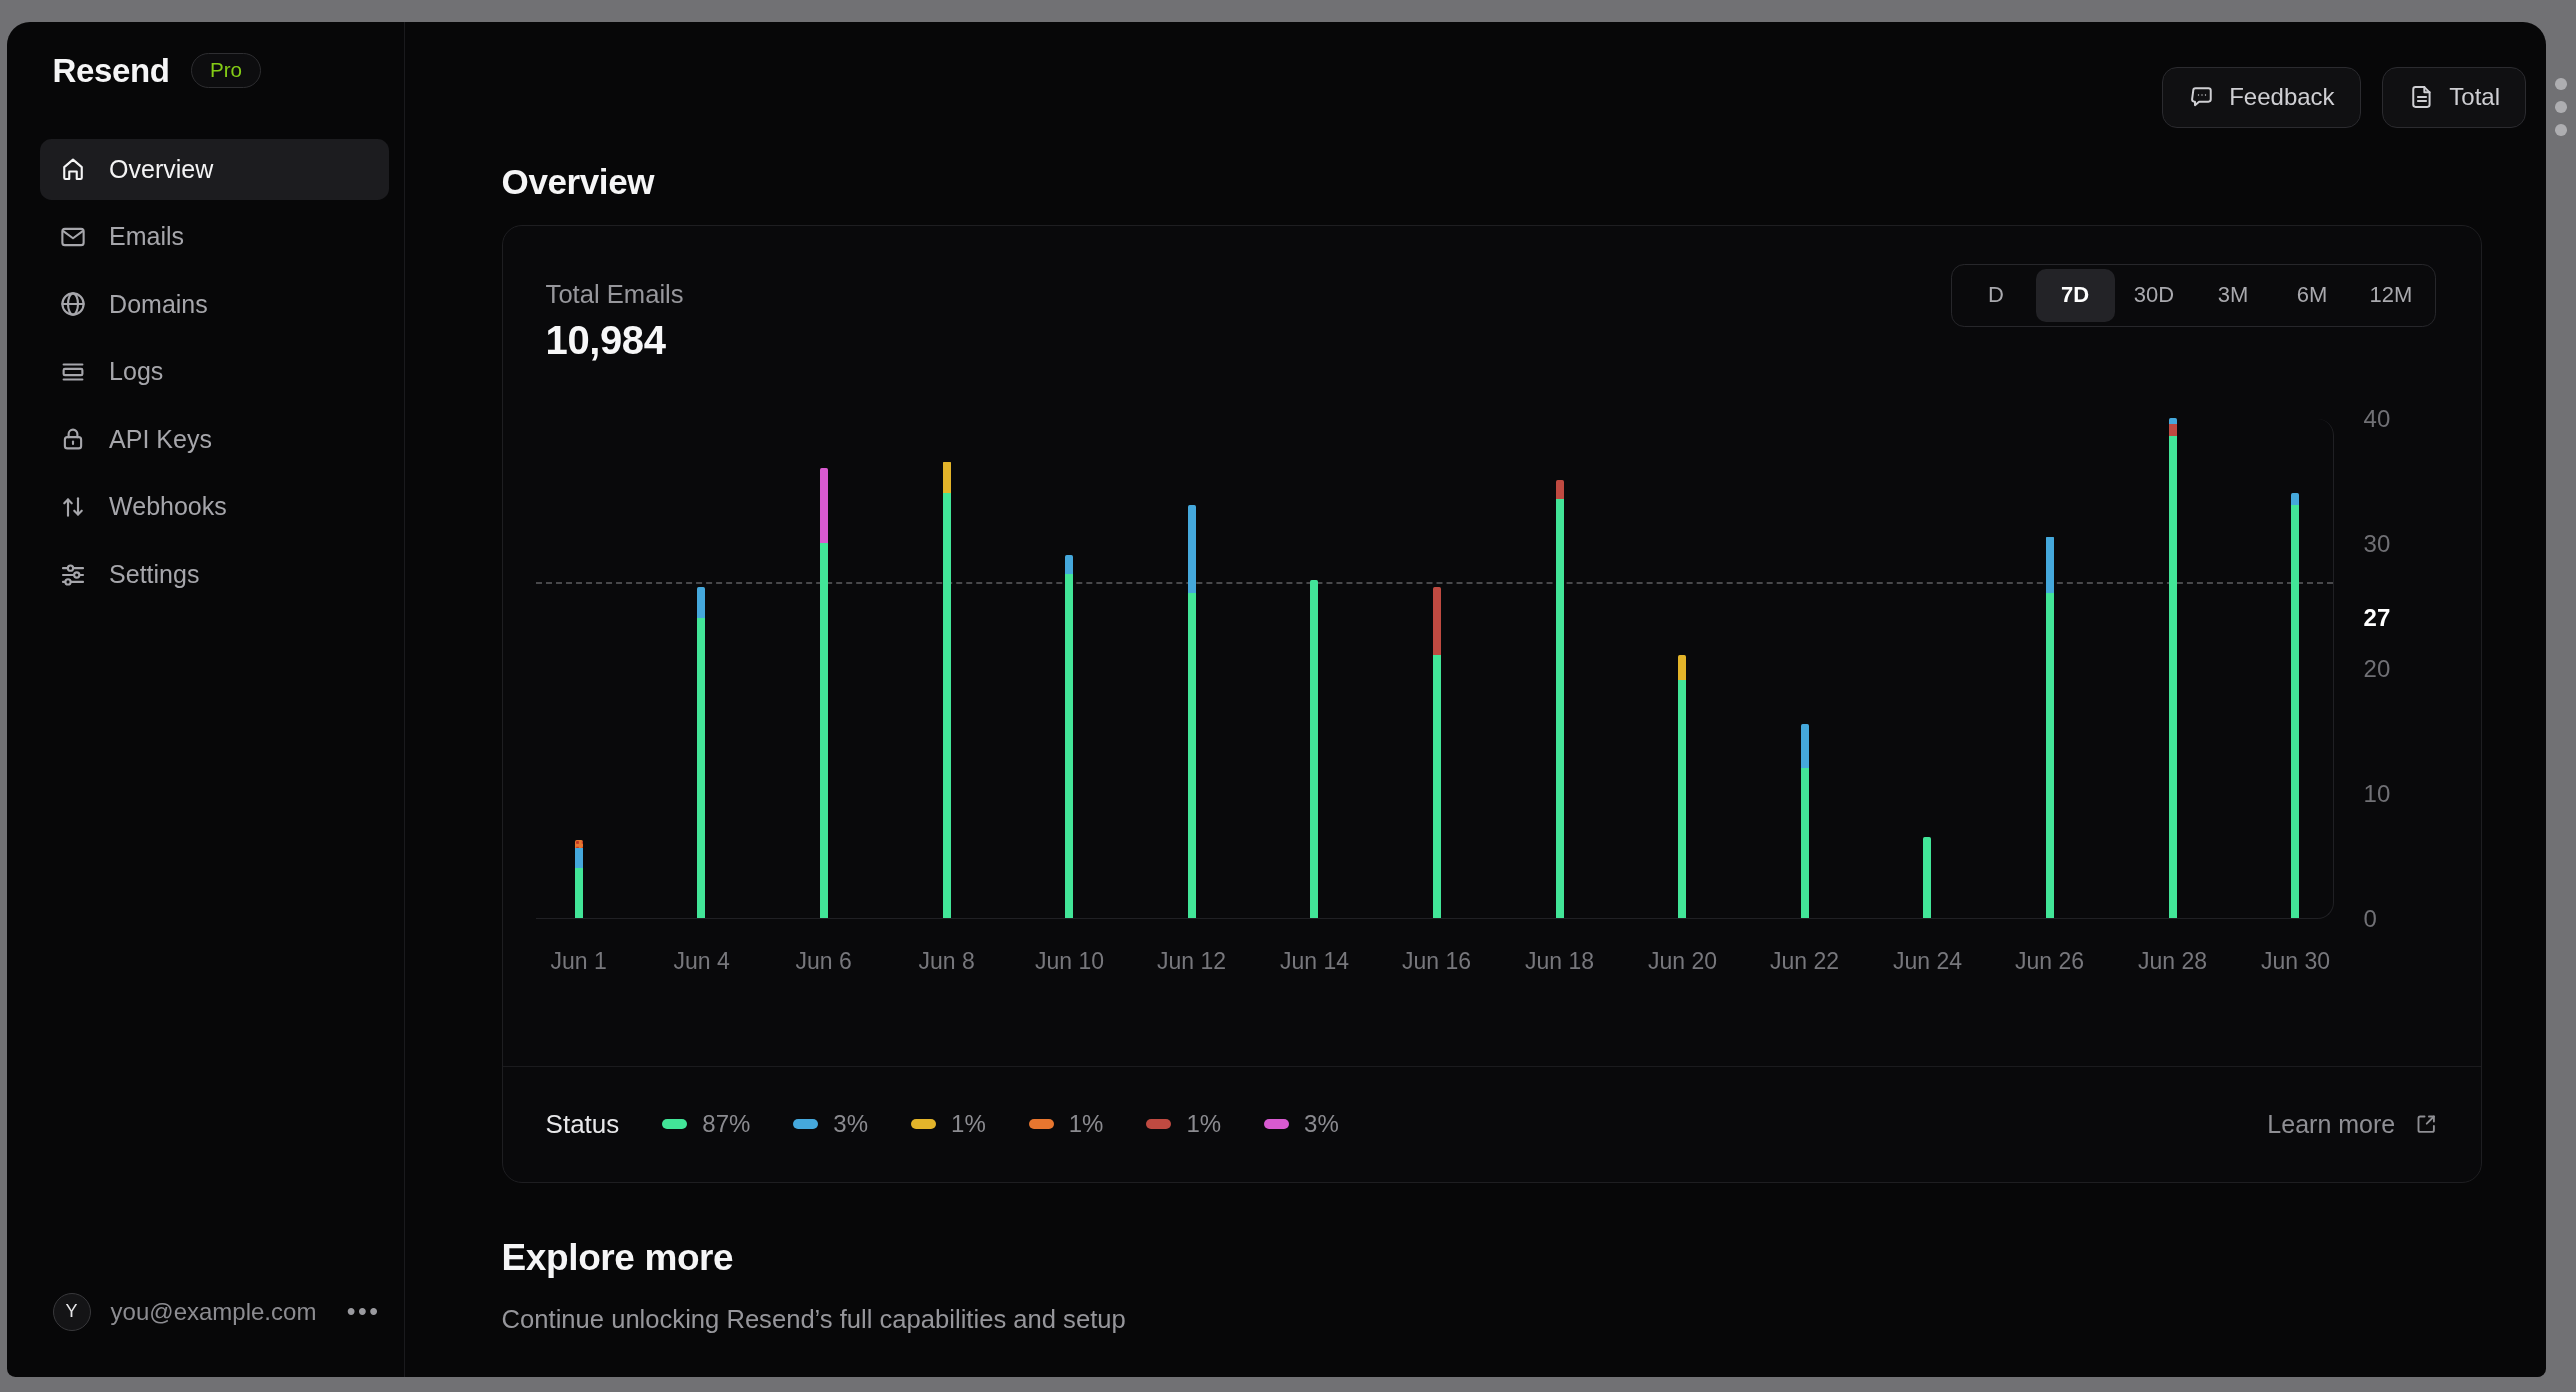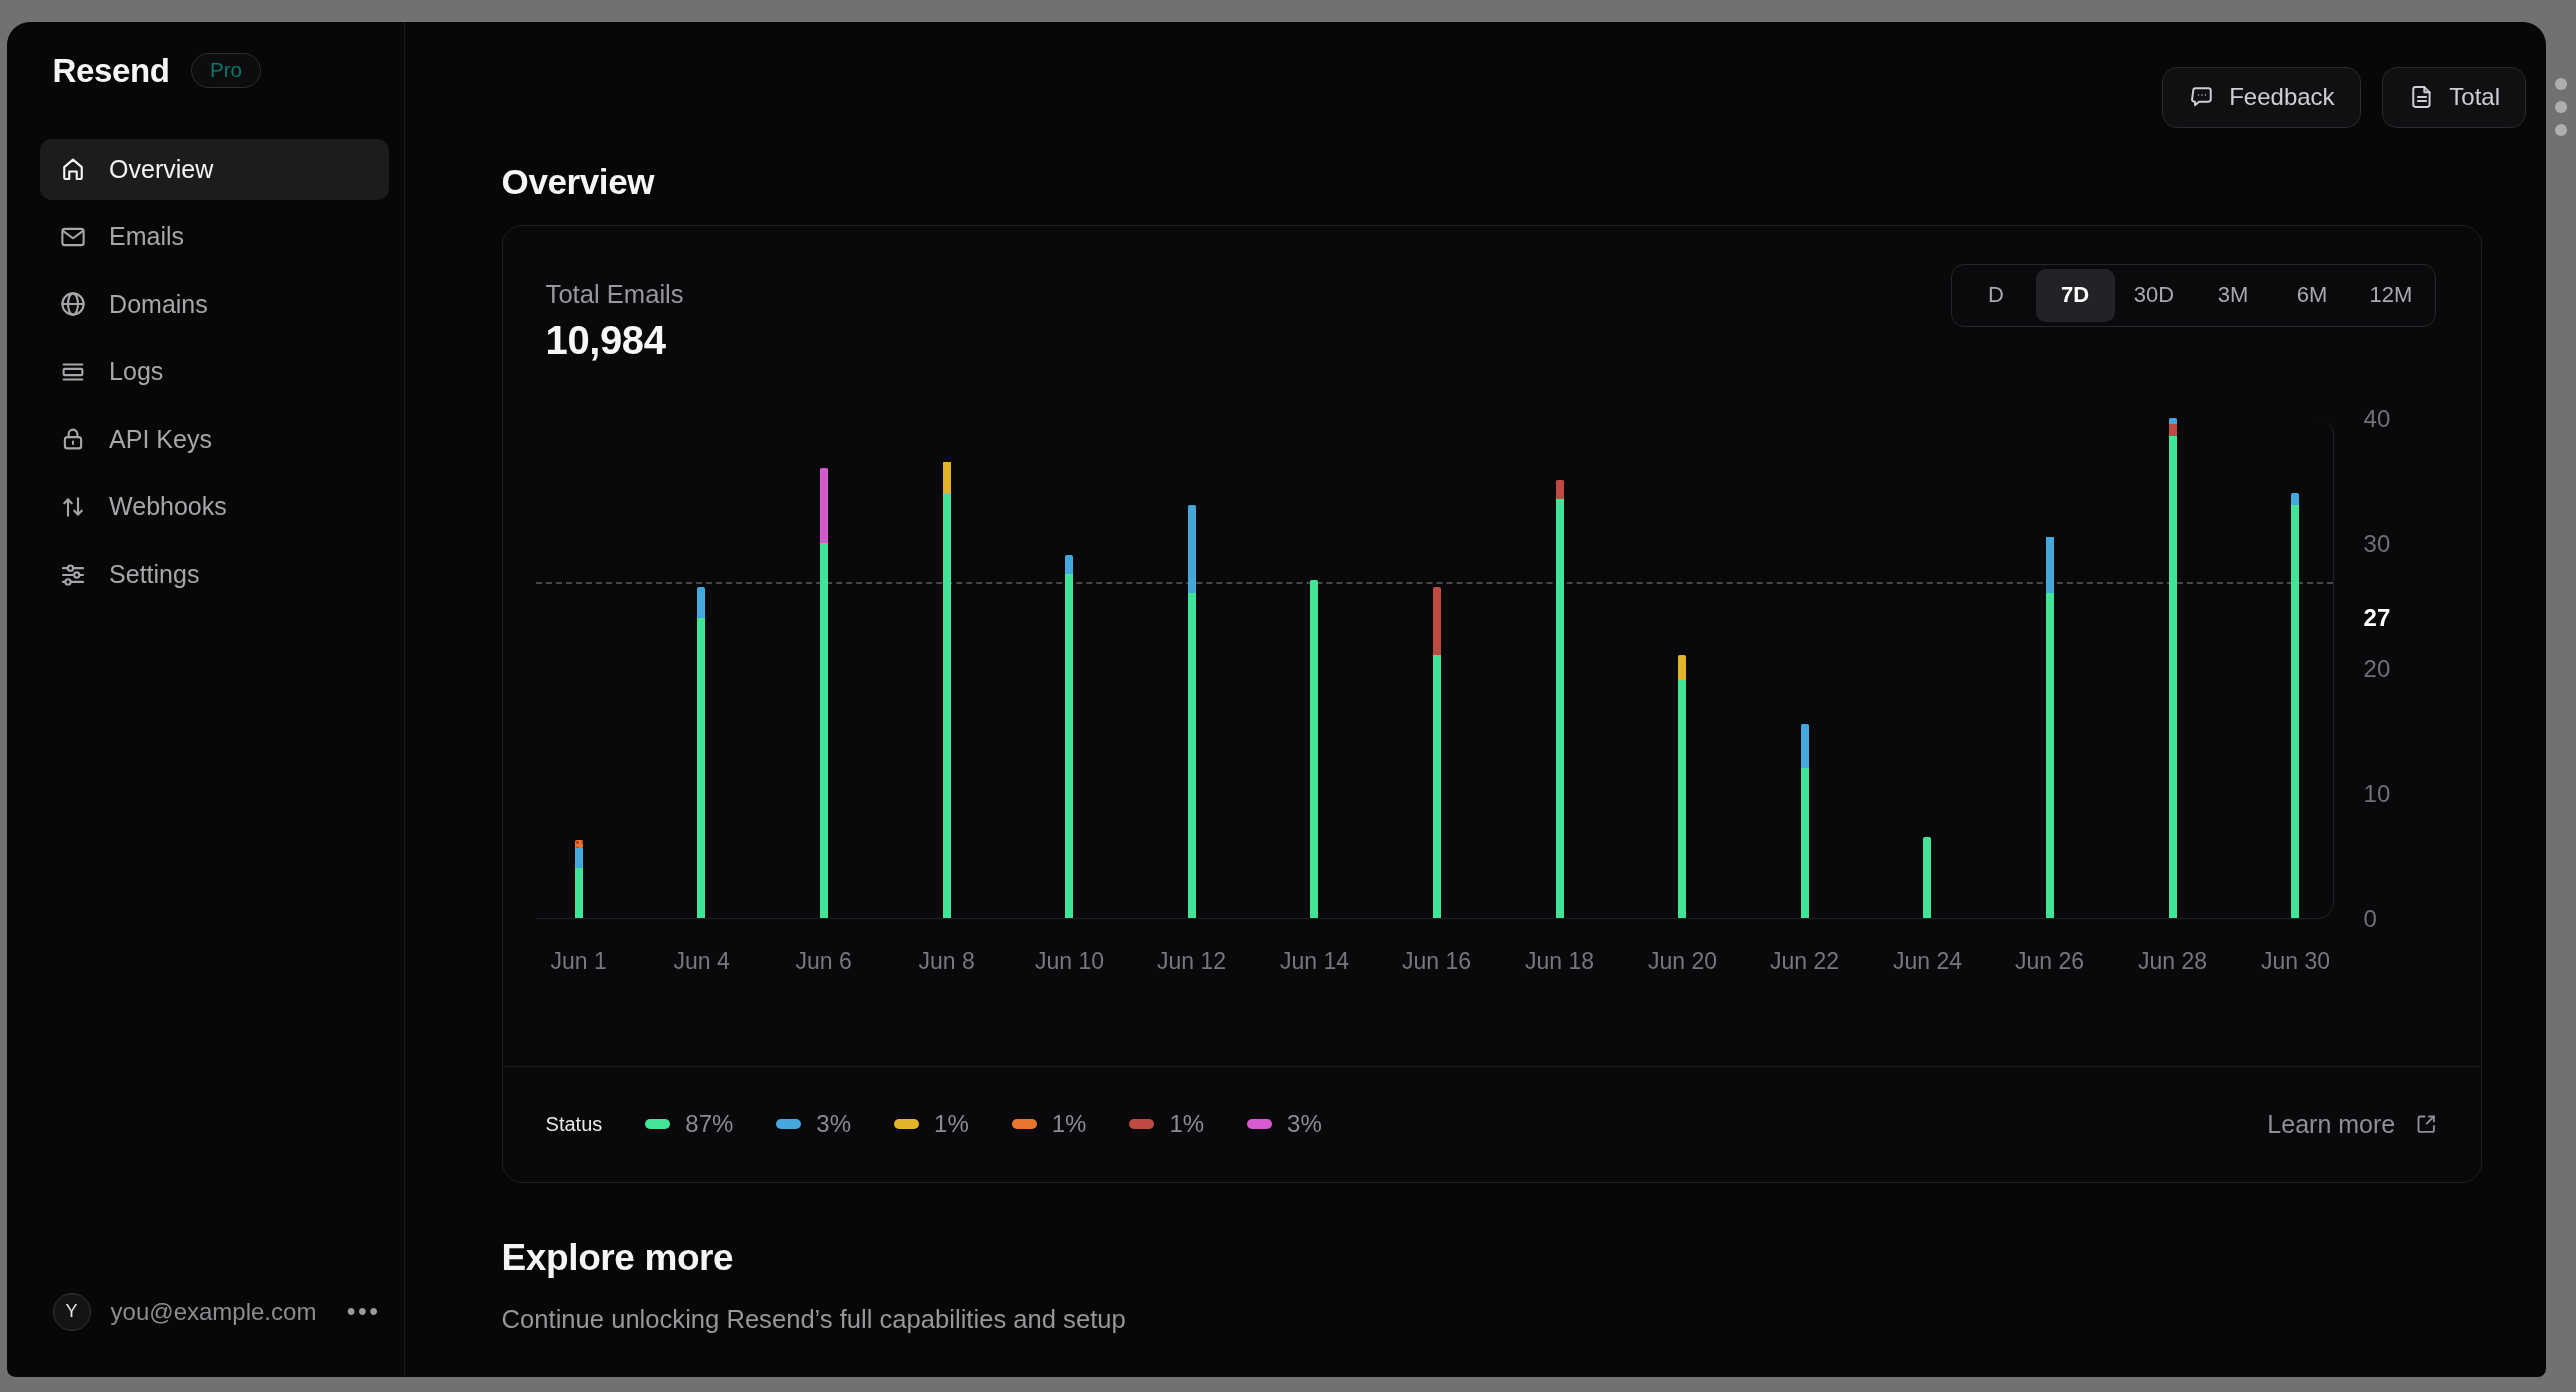--- a/index.html
+++ b/index.html
@@ -16,21 +16,21 @@
   .window {
     position: absolute; left: 6.6px; top: 21.5px; right: 30px; bottom: 15px;
     background: #070708; border-radius: 23px 23px 8.3px 8.3px; overflow: hidden;
     display: flex; color: #ededef;
   }
   
   .sidebar { width: 398px; flex: 0 0 398px; position: relative; border-right: 1.7px solid #1a1a1d; }
   .logo-row { position: absolute; left: 46px; top: 30px; display: flex; align-items: center; gap: 21.5px; }
   .logo { font-size: 33px; font-weight: 700; letter-spacing: -0.4px; color: #f5f5f6; text-align: center; }
   .plan-badge {
-    font-size: 20.6px; color: #0f766e; border: 1.7px solid #2e2e31; background: #0d0d0f;
+    font-size: 20.6px; color: #84cc16; border: 1.7px solid #2e2e31; background: #0d0d0f;
     border-radius: 825px; padding: 6.6px 18px; line-height: 1;
   }
   .nav { position: absolute; left: 33px; right: 15px; top: 117px; display: flex; flex-direction: column; gap: 6.6px; }
   .nav-item {
     display: flex; align-items: center; gap: 21.5px; height: 61px; padding: 0 18px;
     border-radius: 11.6px; color: #a6a6ab; font-size: 25px; cursor: pointer;
   }
   .nav-item.active { background: #1c1c1f; color: #f4f4f5; }
   .nav-icon { width: 30px; height: 30px; display: flex; align-items: center; justify-content: center; }
   .nav-icon svg { width: 30px; height: 30px; }
@@ -81,21 +81,21 @@
     background-size: 5.8px 5.8px;
   }
   .xlabels { position: absolute; left: 33px; top: 722px; width: 1798px; height: 33px; }
   .xlabel { position: absolute; width: 116px; text-align: center; font-size: 23px; color: #77777c; }
   .ycol { position: absolute; left: 1861px; top: 193px; width: 99px; height: 500px; }
   .ytick { position: absolute; left: 0; font-size: 24px; color: #707075; line-height: 28px; }
   .ytick.highlight { color: #ffffff; font-weight: 700; margin-top: 36px; }
   
   .card-sep { position: absolute; left: 0; right: 0; top: 840px; height: 1.7px; background: #1b1b1e; }
   .card-footer { position: absolute; left: 43px; right: 41px; top: 841px; height: 115px; display: flex; align-items: center; }
-  .legend-label { font-size: 20px; color: #e8e8ea; margin-right: 43px; }
+  .legend-label { font-size: 26px; color: #e8e8ea; margin-right: 43px; }
   .legend-entries { display: flex; align-items: center; gap: 43px; flex: 1; }
   .legend-entry { display: flex; align-items: center; gap: 15px; }
   .legend-swatch { width: 25px; height: 10.7px; border-radius: 5.8px; }
   .legend-pct { font-size: 24px; color: #8b8b90; }
   .learn-more { display: flex; align-items: center; gap: 18px; color: #8f8f94; font-size: 25px; cursor: pointer; }
   .learn-more svg { width: 26.4px; height: 26.4px; }
   
   .explore-title { position: absolute; left: 97px; top: 1215px; font-size: 37px; font-weight: 700; letter-spacing: -0.4px; color: #f5f5f6; }
   .explore-sub { position: absolute; left: 97px; top: 1283px; font-size: 25.6px; color: #96969b; }
 </style>

